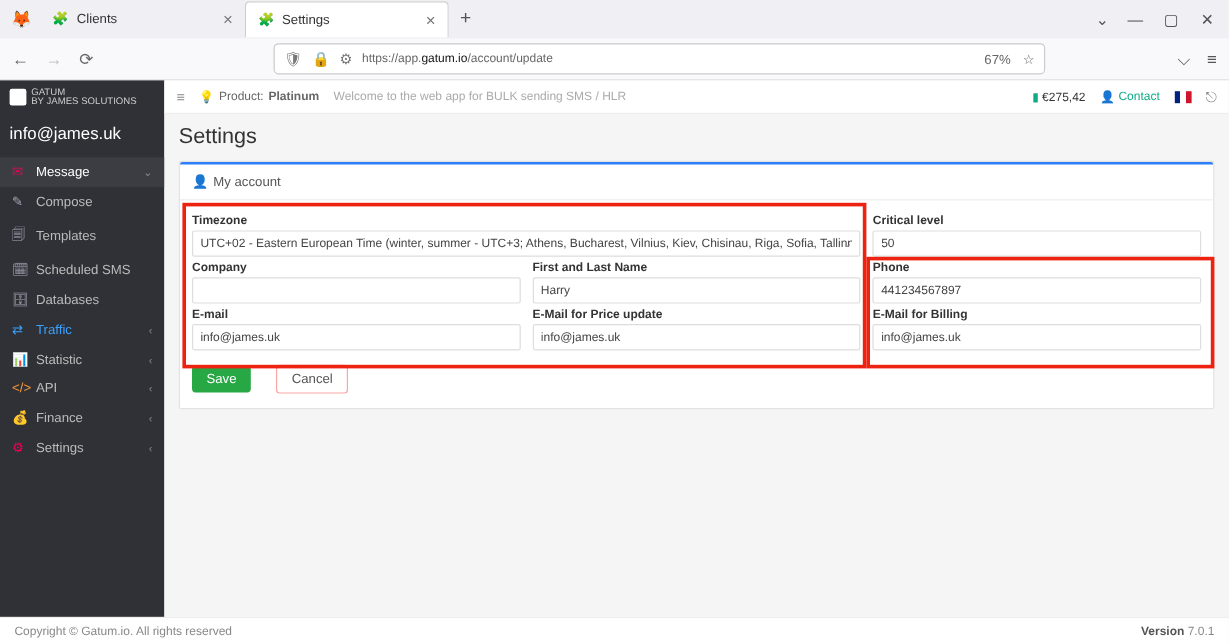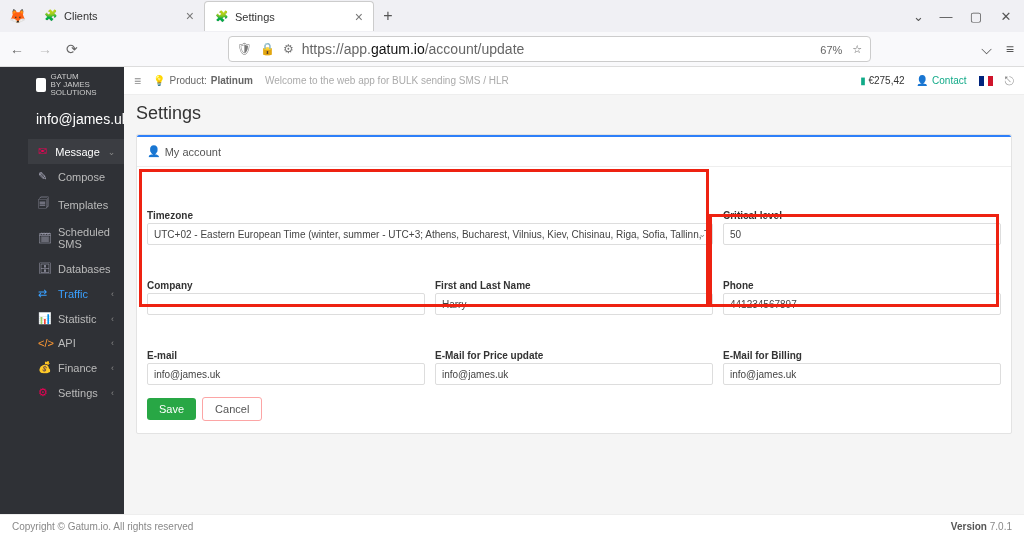--- a/index.html
+++ b/index.html
@@ -17,28 +17,28 @@
   .tab-right { margin-left: auto; display: flex; gap: 14px; padding-right: 10px; color: #555; }
   .tab-right span { font-size: 13px; }
   .winctl { width: 16px; text-align: center; }
 
   .addr-bar { display: flex; align-items: center; height: 34px; padding: 0 10px; gap: 10px; background:#f9f9fb; }
   .addr-nav { display: flex; gap: 14px; color: #666; }
   .addr-nav .disabled { color: #bbb; }
   .addr-nav span { font-size: 14px; }
   .url-box { flex: 1; display: flex; align-items: center; background: #fff; border: 1px solid #ccc; border-radius: 4px; height: 26px; padding: 0 8px; gap: 8px; margin: 0 100px 0 140px;}
   .url-box .icon { color: #777; font-size: 12px; }
-  .url-text { font-size: 14px; color: #666; }
+  .url-text { font-size: 10px; color: #666; }
   .url-text .domain { color: #111; }
   .url-right { margin-left: auto; display:flex; gap:10px; align-items:flex-end; font-size:11px; color:#666;}
   .addr-right { display: flex; gap: 14px; color: #555; font-size: 14px; }
 
   
   .app { display: flex; height: calc(537px - 66px - 24px); }
-  .sidebar { width: 124px; background: #2f3136; color: #aab; font-size: 11px; display: flex; flex-direction: column; padding-left: 28px; }
+  .sidebar { width: 137px; background: #2f3136; color: #aab; font-size: 11px; display: flex; flex-direction: column; }
   .sidebar .brand { padding: 6px 8px; display:flex; align-items:center; gap:4px;}
   .brand-logo { width:14px; height:14px; background:#fff; border-radius:2px; }
   .brand-text { font-size: 8px; line-height: 1; color:#ccc;}
   .user-email { color: #fff; font-size: 14px; font-weight: 500; padding: 8px 8px 12px; }
   .side-item { display: flex; align-items: center; gap: 8px; padding: 6px 10px; cursor: pointer; }
   .side-item.active { background: #3b3d42; color: #e05; }
   .side-item .si-icon { width: 12px; font-size: 11px; color: inherit; }
   .side-item .si-label { color: #bbb; }
   .side-item.active .si-label { color: #fff; }
   .side-item .chev { margin-left: auto; font-size: 9px; color:#888;}
@@ -65,26 +65,26 @@
   .panel { background: #fff; border: 1px solid #e3e3e3; border-radius: 2px; }
   .panel-top-border { height:2px; background:#2d7ff9; border-radius:2px 2px 0 0;}
   .panel-tab { display:flex; align-items:center; gap:4px; padding: 8px 10px; font-size: 11px; color:#555; border-bottom:1px solid #eee;}
   .panel-body { padding: 4px 4px; position: relative; }
 
   .highlight-red-left { border:3px solid #e21; position:absolute; left:2px; top:2px; width:570px; height:138px; pointer-events:none; z-index:5;}
   .highlight-red-right { border:3px solid #e21; position:absolute; left:572px; top:47px; width:290px; height:93px; pointer-events:none; z-index:5;}
 
   .form-grid { display: grid; grid-template-columns: 1fr 1fr 1fr; gap: 0 10px; padding: 4px 6px;}
   .fg-full { grid-column: 1 / 3; }
-  .field-label { font-size: 10px; font-weight: 600; color: #333; padding: 4px 0 2px; margin-top: 31px; }
+  .field-label { font-size: 10px; font-weight: 600; color: #333; padding: 4px 0 2px; }
   .field-input { width: 100%; border: 1px solid #ddd; border-radius: 2px; height: 22px; padding: 0 6px; font-size: 10px; color: #444; background:#fff;}
   .tz-select { display:flex; align-items:center; border:1px solid #ddd; border-radius:2px; height:22px; padding:0 6px; font-size:10px; color:#444; position:relative;}
   .tz-select .chev-down{ position:absolute; right:6px; font-size:9px; color:#888;}
 
-  .btn-row { padding: 8px 6px; display:flex; gap:6px;align-items:center;}
+  .btn-row { padding: 8px 6px; display:flex; gap:21px;align-items:center;}
   .btn { border:none; border-radius:3px; padding: 5px 12px; font-size:11px; cursor:pointer;}
   .btn-save { background:#28a745; color:#fff;}
   .btn-cancel { background:#fff; color:#555; border:1px solid #fca5a5;}
 
   .footer { height:24px; background:#fff; border-top:1px solid #eee; display:flex; align-items:center; padding:0 12px; font-size:10px; color:#888;}
   .footer .ver { margin-left:auto;}
   .footer .ver b{ color:#555; font-weight:600;}
 </style>
 </head>
 <body>

